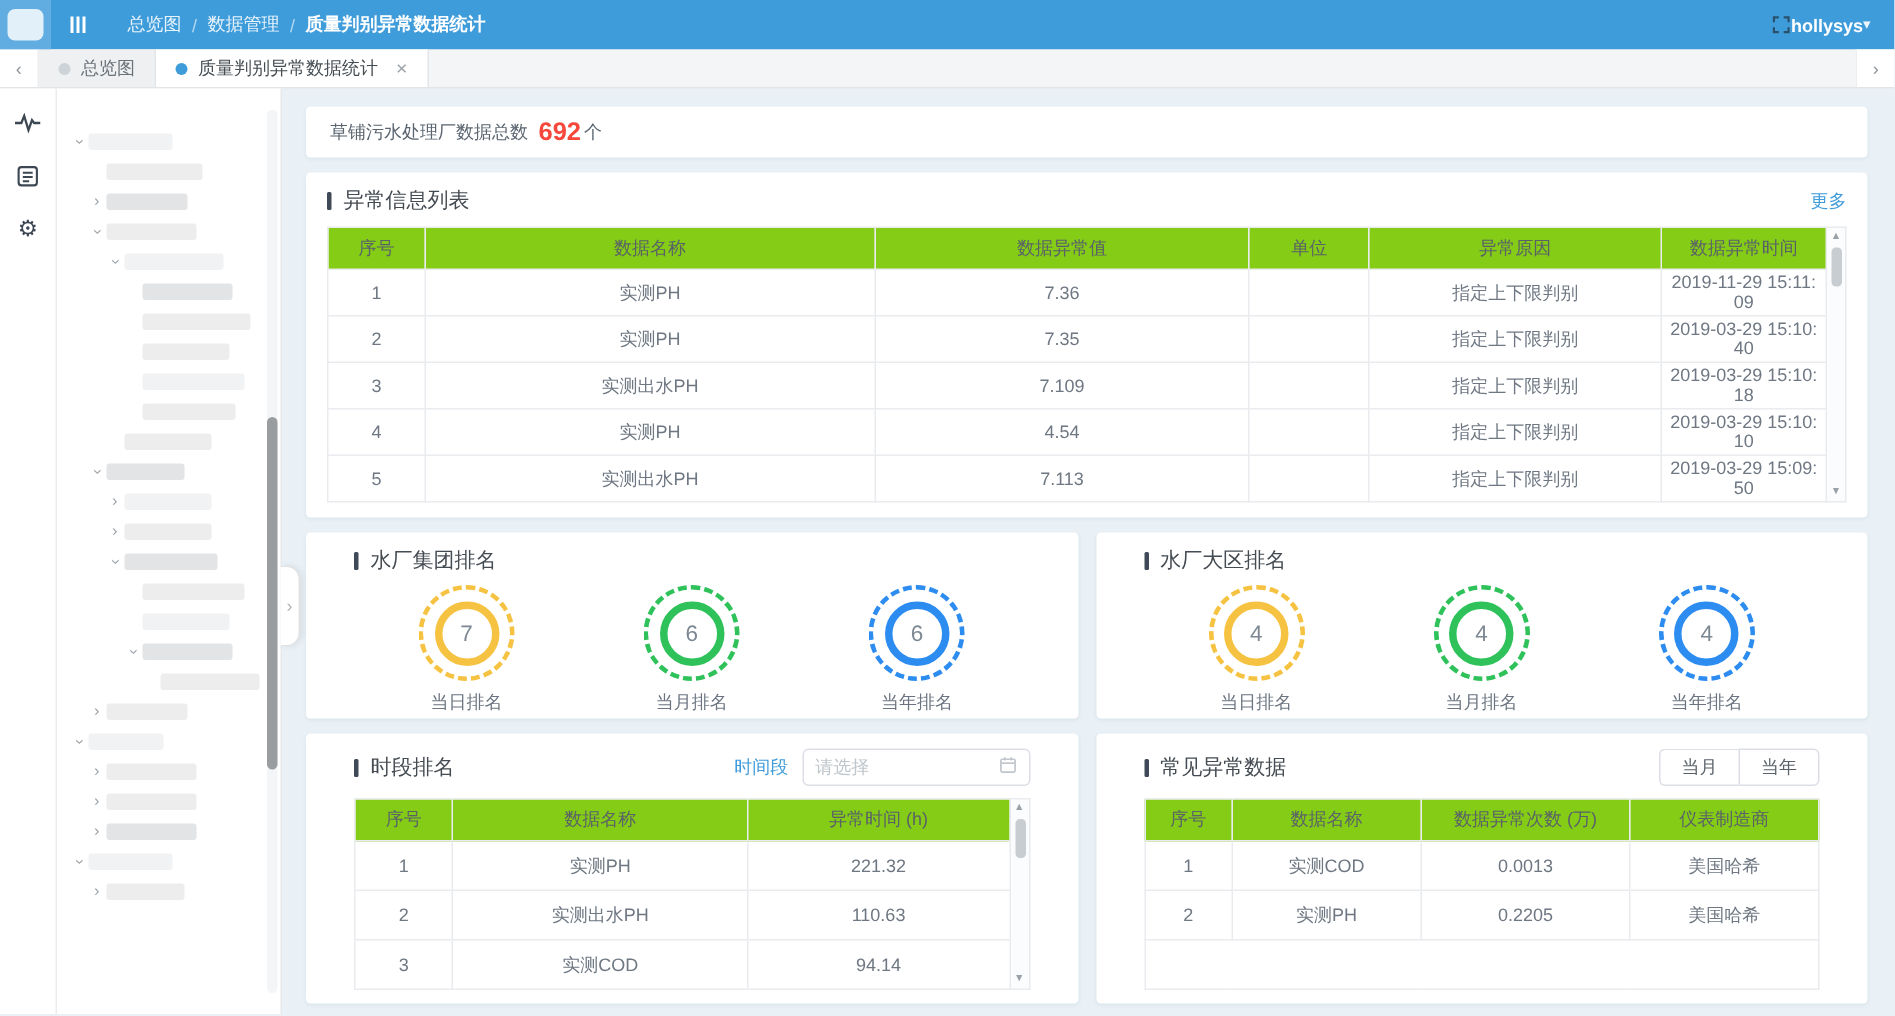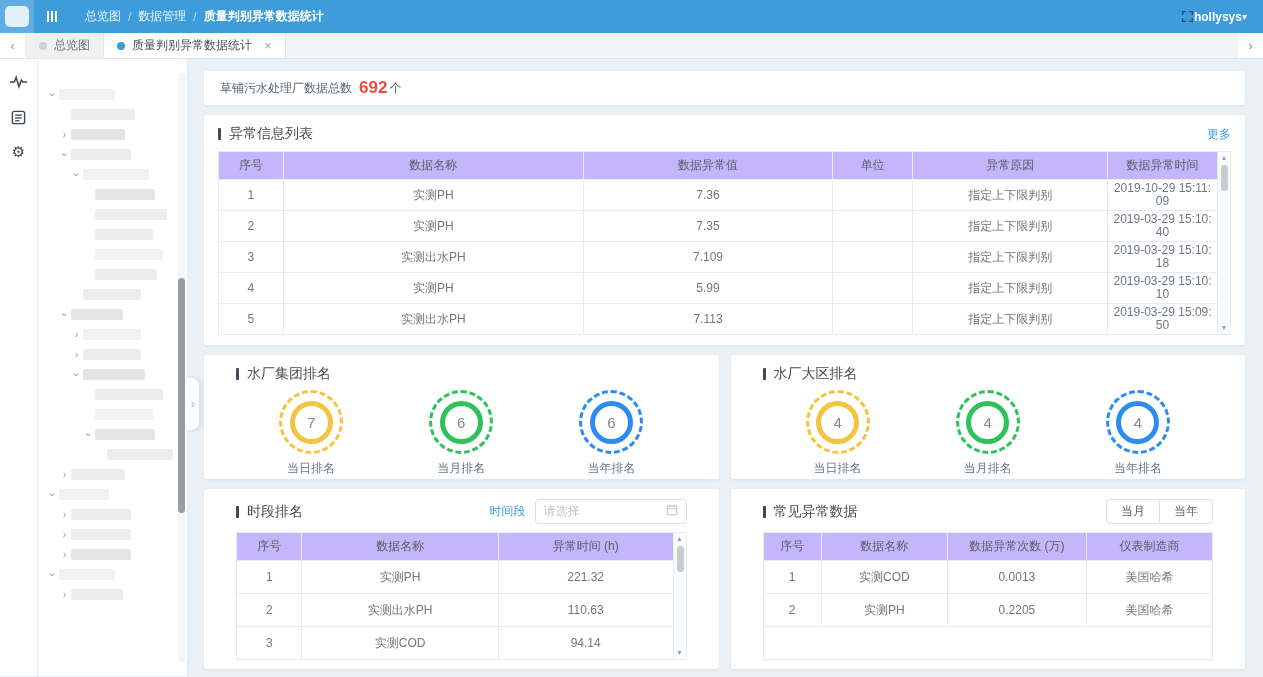--- a/index.html
+++ b/index.html
@@ -60,21 +60,21 @@
 
   .sec-head { display:flex; align-items:center; }
   .tbar { width:3px; height:12px; background:#3e4a57; border-radius:1px; margin-right:8px; }
   .sec-title { color:#454b52; font-size:14px; }
   .more { margin-left:auto; color:#3f9cdb; cursor:pointer; }
 
   .card-list { padding:10px 14px; margin-bottom:10px; }
   .table-flex { display:flex; margin-top:8px; }
   .table-flex table { flex:1; }
   table { width:100%; border-collapse:collapse; table-layout:fixed; }
-  th { background:#c4b5fd; color:#5a6268; font-weight:normal; height:28px; border:1px solid #e9ebee; font-size:12px; padding:0 4px; }
+  th { background:#84cc16; color:#5a6268; font-weight:normal; height:28px; border:1px solid #e9ebee; font-size:12px; padding:0 4px; }
   td { height:30px; border:1px solid #e9ebee; text-align:center; color:#6e7782; font-size:12px; padding:2px 4px; }
   .td-time { word-break:break-all; line-height:13px; }
   .vscroll { width:13px; border:1px solid #e9ebee; border-left:none; background:#fbfcfd; position:relative;
     display:flex; flex-direction:column; align-items:center; justify-content:space-between; padding:2px 0; }
   .vscroll .arr { font-size:7px; color:#99a1a8; line-height:8px; cursor:pointer; }
   .vscroll .thumb { position:absolute; top:13px; left:3px; width:7px; height:26px; background:#c8cdd2; border-radius:3px; cursor:pointer; }
 
   .two { display:flex; gap:12px; margin-bottom:10px; }
   .two .card { flex:1; padding:10px 32px; }
   .two.ranks .card { height:124px; overflow:hidden; }
@@ -306,42 +306,42 @@
               <th>数据异常时间</th>
             </tr>
           </thead>
           <tbody>
             <tr>
               <td>1</td>
               <td>实测PH</td>
               <td>7.36</td>
               <td></td>
               <td>指定上下限判别</td>
-              <td class="td-time">2019-10-29 15:11:09</td>
+              <td class="td-time">2019-11-29 15:11:09</td>
             </tr>
             <tr>
               <td>2</td>
               <td>实测PH</td>
               <td>7.35</td>
               <td></td>
               <td>指定上下限判别</td>
               <td class="td-time">2019-03-29 15:10:40</td>
             </tr>
             <tr>
               <td>3</td>
               <td>实测出水PH</td>
               <td>7.109</td>
               <td></td>
               <td>指定上下限判别</td>
               <td class="td-time">2019-03-29 15:10:18</td>
             </tr>
             <tr>
               <td>4</td>
               <td>实测PH</td>
-              <td>5.99</td>
+              <td>4.54</td>
               <td></td>
               <td>指定上下限判别</td>
               <td class="td-time">2019-03-29 15:10:10</td>
             </tr>
             <tr>
               <td>5</td>
               <td>实测出水PH</td>
               <td>7.113</td>
               <td></td>
               <td>指定上下限判别</td>

